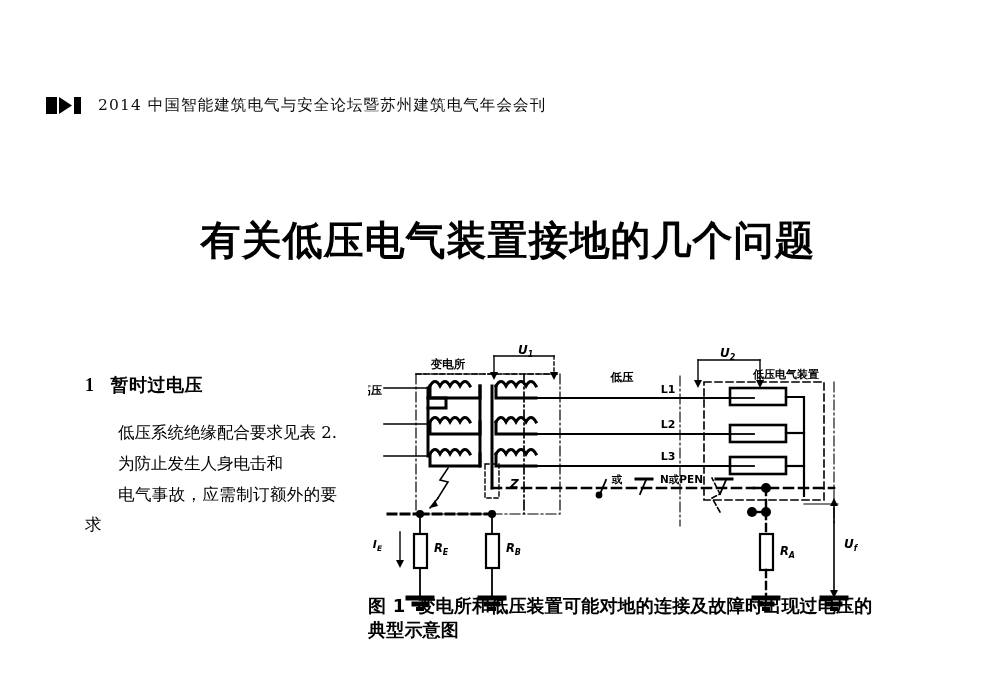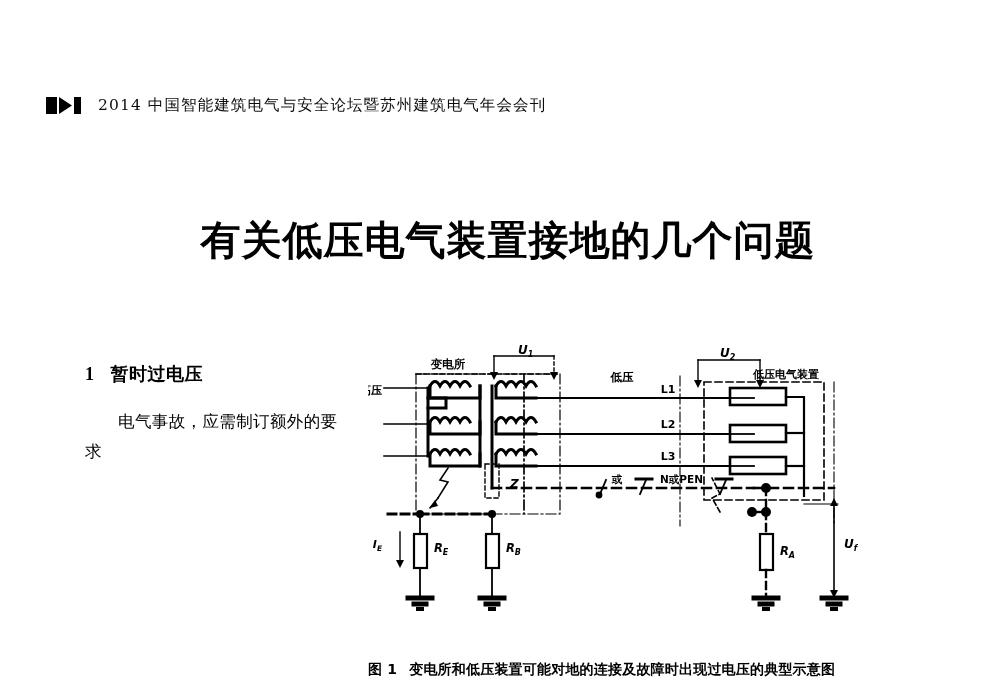--- a/index.html
+++ b/index.html
@@ -40,34 +40,34 @@
     font-family:"DejaVu Serif","Liberation Serif",serif;
   }
 
   
   .col-left{
     position:absolute;left:85px;top:358px;width:252px;
     font-size:16.5px;line-height:30px;
     font-family:"DejaVu Serif","Liberation Serif",serif;
   }
   .sec-head{
-    font-weight:bold;font-size:18px;margin:1px 0 18px 0;
+    font-weight:bold;font-size:18px;margin:12px 0 18px 0;
     letter-spacing:.5px;
   }
   .sec-head .num{margin-right:16px;font-family:"Liberation Serif",serif;}
   .para{margin:0 0 1px 0;text-indent:2em;text-align:justify;}
 
   
   .figure{
     position:absolute;left:368px;top:336px;width:520px;height:312px;
   }
   .fig-canvas{position:absolute;left:0;top:0;width:520px;height:282px;}
   .fig-caption{
-    position:absolute;left:0;top:661px;width:100%;
-    text-align:left;font-size:14px;font-weight:bold;
+    position:absolute;left:0;top:594px;width:100%;
+    text-align:left;font-size:18px;font-weight:bold;
     font-family:"DejaVu Sans","Liberation Sans",sans-serif;
     letter-spacing:.2px;
   }
   .fig-caption .cnum{margin-right:12px;}
 
   
   svg text{font-family:"DejaVu Sans","Liberation Sans",sans-serif;}
 </style>
 </head>
 <body>
@@ -84,20 +84,22 @@
     </span>
     <span class="runhead-text">2014 中国智能建筑电气与安全论坛暨苏州建筑电气年会会刊</span>
   </div>
 
   <h1 class="doc-title">有关低压电气装置接地的几个问题</h1>
 
   <div class="col-left">
     <div class="sec-head">
       <span class="num">1</span><span>暂时过电压</span>
     </div>
+    <p class="para">低压系统绝缘配合要求见表 2.</p>
+    <p class="para">为防止发生人身电击和</p>
     <p class="para">电气事故，应需制订额外的要求</p>
   </div>
 
   <div class="figure">
     <svg class="fig-canvas" viewBox="0 0 520 282">
       <g stroke="#000" fill="none" stroke-linecap="square">
 
         <rect x="48" y="38" width="108" height="140" stroke-width="1.2" stroke-dasharray="10,3,2,3"></rect>
 
         <rect x="156" y="38" width="36" height="140" stroke-width="1.2" stroke-dasharray="10,3,2,3"></rect>

